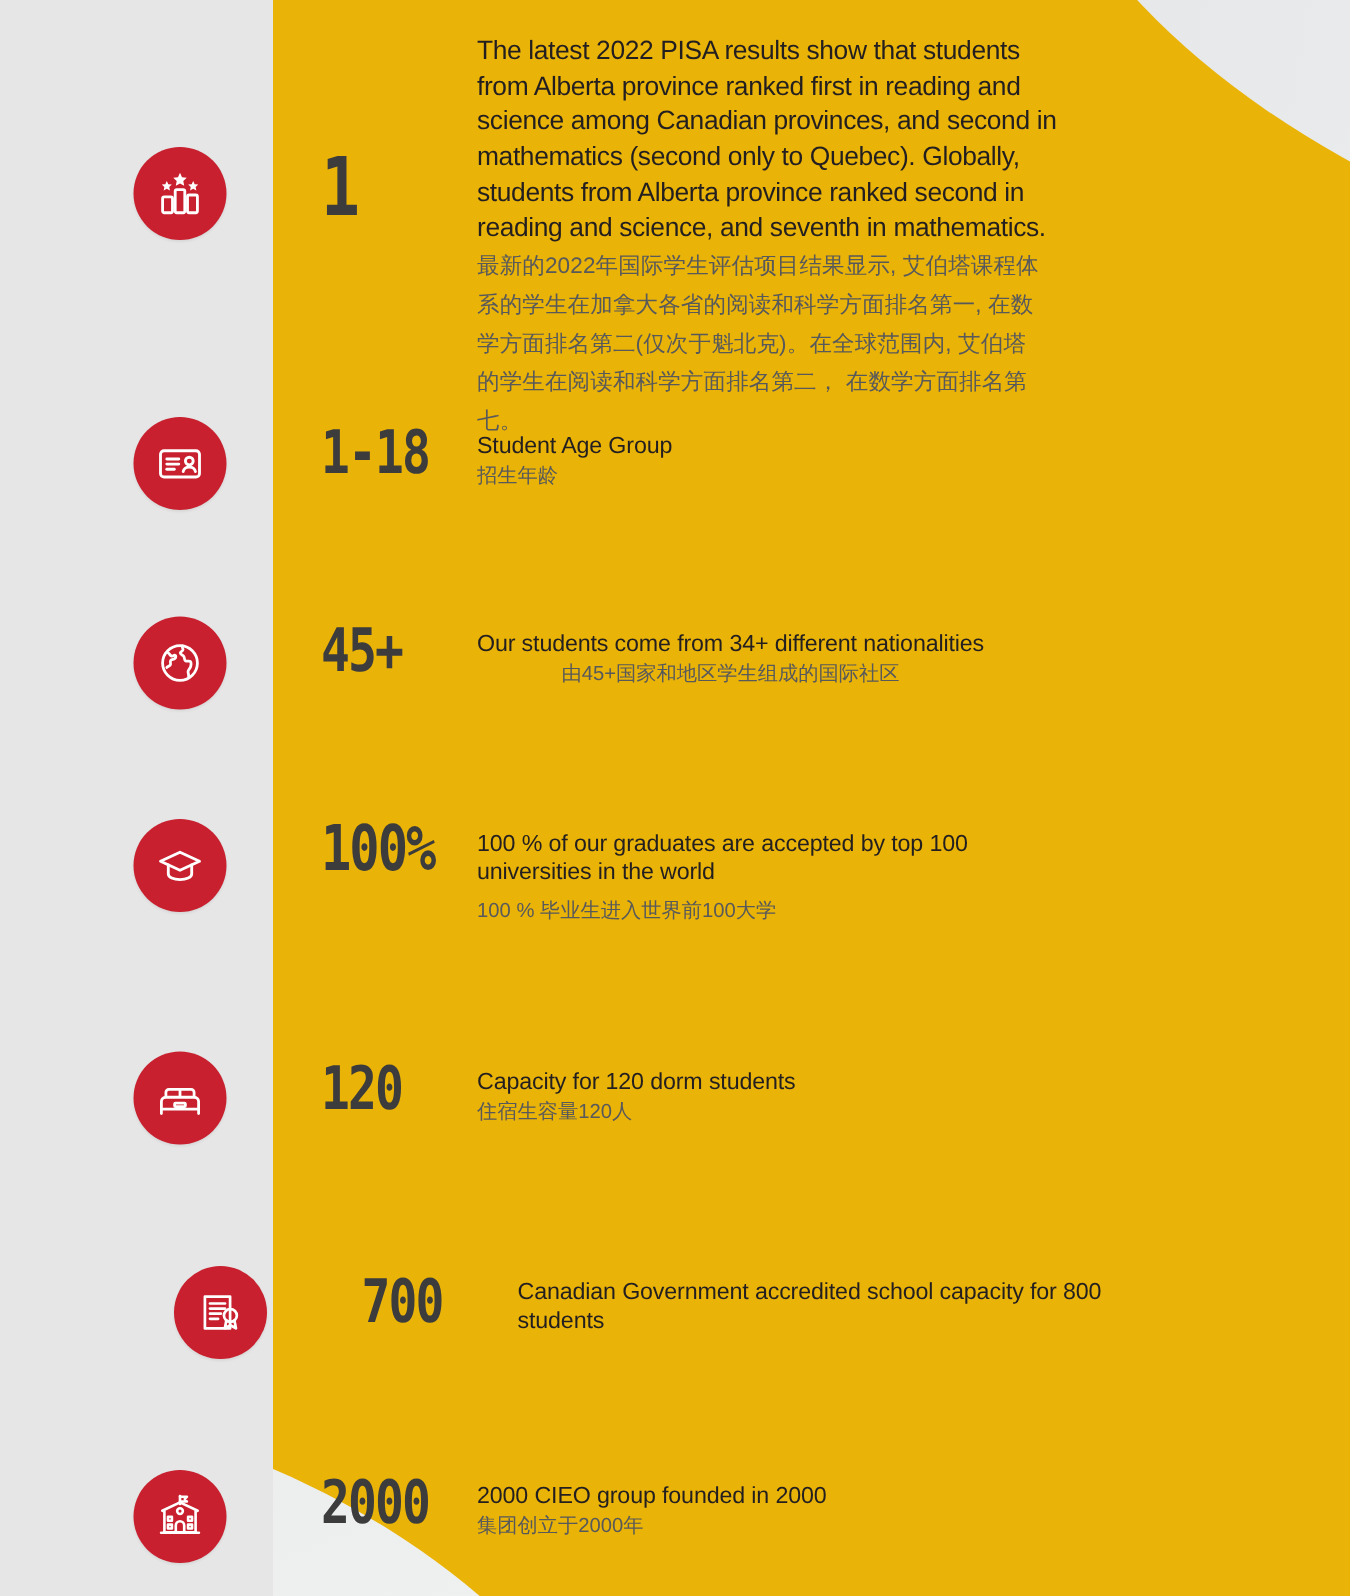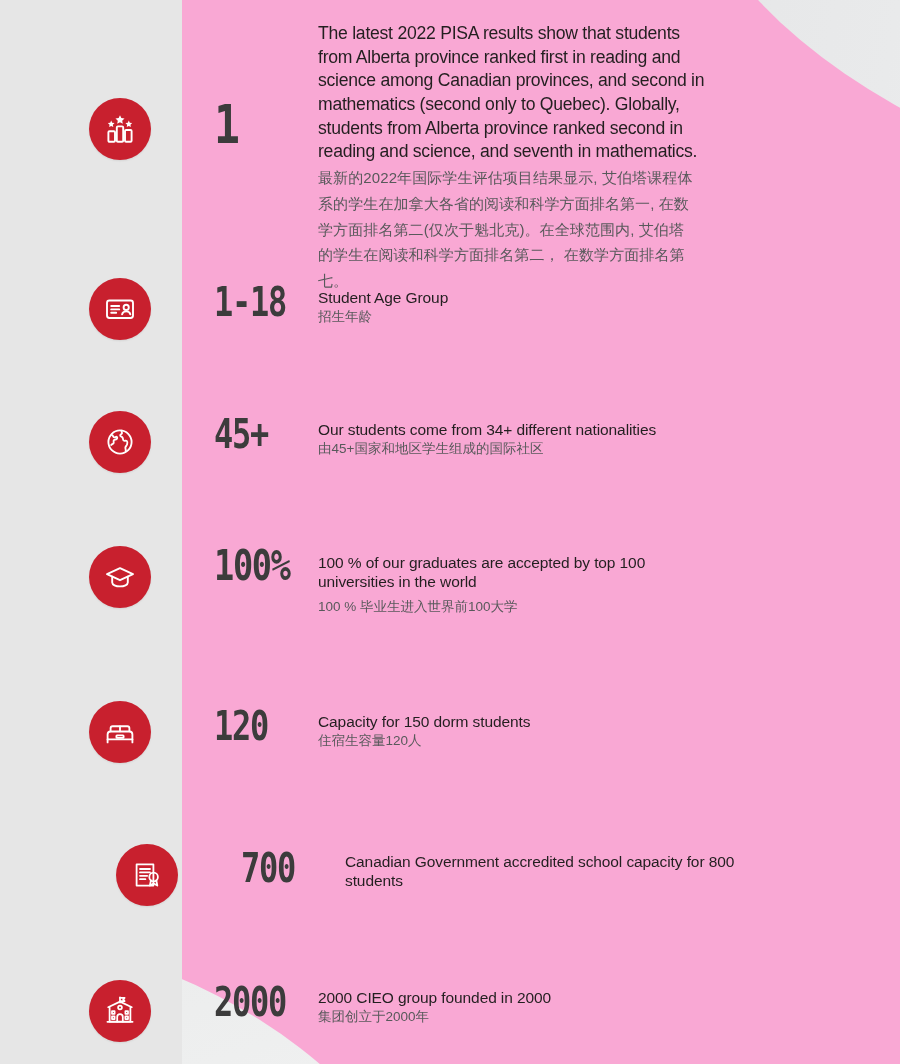--- a/index.html
+++ b/index.html
@@ -3,21 +3,21 @@
 <meta charset="utf-8">
 <style>
   html,body{margin:0;padding:0;}
   body{
     width:900px;height:1064px;
     background:#ffffff;
     font-family:"Liberation Sans","DejaVu Sans",sans-serif;
     overflow:hidden;
     position:relative;
   }
-  .page{position:relative;width:900px;height:1064px;overflow:hidden;background:#f9a8d4;}
+  .page{position:relative;width:900px;height:1064px;overflow:hidden;background:#eab308;}
   .bg-curve-tr{
     position:absolute;
     left:672px;top:-460px;width:760px;height:690px;
     background:linear-gradient(100deg,#e4e5e6 0%,#e9eaeb 35%,#f3f4f5 70%,#fbfcfc 100%);
     border-bottom-left-radius:100% 62%;
   }
   .bg-curve-bl{
     position:absolute;left:-240px;top:925px;width:700px;height:420px;
     background:linear-gradient(160deg,#e9eaea 0%,#eeefef 45%,#f6f7f7 100%);
     border-top-right-radius:78% 100%;
@@ -119,21 +119,21 @@
           <path d="M20.1 23.4c.4-2.0 2.1-3.0 4.1-3.0s3.7 1.0 4.1 3.0"></path>
         </svg>
       </div>
       <div class="num" style="left:214px;top:20px;font-size:40px;">1-18</div>
       <div class="txt" style="left:318px;top:26px;">
         <div class="en">Student Age Group</div>
         <div class="zh">招生年龄</div>
       </div>
     </div>
 
-    <div class="row" id="row3" style="top:396px;height:144px;">
+    <div class="row" id="row3" style="top:396px;height:144px;text-align:center;">
       <div class="icon-cell" style="top:15px;">
         <svg width="36" height="36" viewBox="0 0 36 36" fill="none" stroke="#fff" stroke-width="1.85" stroke-linecap="round" stroke-linejoin="round">
           <circle cx="18" cy="18" r="11.6"></circle>
           <path d="M10.0 11.2c1.4 .7 1.2 2.0 2.5 2.2 1.0 .2 1.3-.9 2.2-.6 .9 .3 .5 1.6 -.1 2.2 -.7 .7 -2.0 .4 -2.7 1.1 -.8 .8 .1 2.0 -.3 3.0 -.4 1.0 -1.8 1.0 -2.4 1.9"></path>
           <path d="M19.6 6.6c-.5 1.1 .6 1.6 .4 2.6 -.2 1.0 -1.7 1.1 -1.8 2.1 -.1 1.1 1.5 1.3 2.2 2.1 .8 .9 .3 2.5 1.3 3.2 .9 .6 2.2 -.3 3.1 .3 1.0 .7 .6 2.3 .3 3.5 -.3 1.2 -1.5 1.9 -1.7 3.1 -.2 1.1 .6 2.2 .3 3.3"></path>
         </svg>
       </div>
       <div class="num" style="left:214px;top:18px;font-size:40px;">45+</div>
       <div class="txt" style="left:318px;top:24px;">
         <div class="en" style="max-width:430px;">Our students come from 34+ different nationalities</div>
@@ -161,21 +161,21 @@
           <path d="M8.6 17.2v-3.0c0-1.1.9-2.0 2.0-2.0h14.8c1.1 0 2.0.9 2.0 2.0v3.0"></path>
           <line x1="18" y1="12.4" x2="18" y2="17.2"></line>
           <path d="M5.6 25.4v-5.0c0-1.6 1.3-2.9 2.9-2.9h19c1.6 0 2.9 1.3 2.9 2.9v5.0Z"></path>
           <line x1="5.6" y1="25.4" x2="5.6" y2="28.4"></line>
           <line x1="30.4" y1="25.4" x2="30.4" y2="28.4"></line>
           <rect x="14.4" y="21.4" width="7.2" height="2.4" rx=".6"></rect>
         </svg>
       </div>
       <div class="num" style="left:214px;top:20px;font-size:40px;">120</div>
       <div class="txt" style="left:318px;top:26px;">
-        <div class="en">Capacity for 150 dorm students</div>
+        <div class="en">Capacity for 120 dorm students</div>
         <div class="zh">住宿生容量120人</div>
       </div>
     </div>
 
     <div class="row" id="row6" style="top:830px;height:144px;margin-left:27px;">
       <div class="icon-cell" style="top:14px;">
         <svg width="36" height="36" viewBox="0 0 36 36" fill="none" stroke="#fff" stroke-width="1.8" stroke-linecap="round" stroke-linejoin="round">
           <path d="M7.6 7.4h16.8v21.2H7.6Z"></path>
           <line x1="11.0" y1="12.0" x2="21.0" y2="12.0"></line>
           <line x1="11.0" y1="15.4" x2="21.0" y2="15.4"></line>

